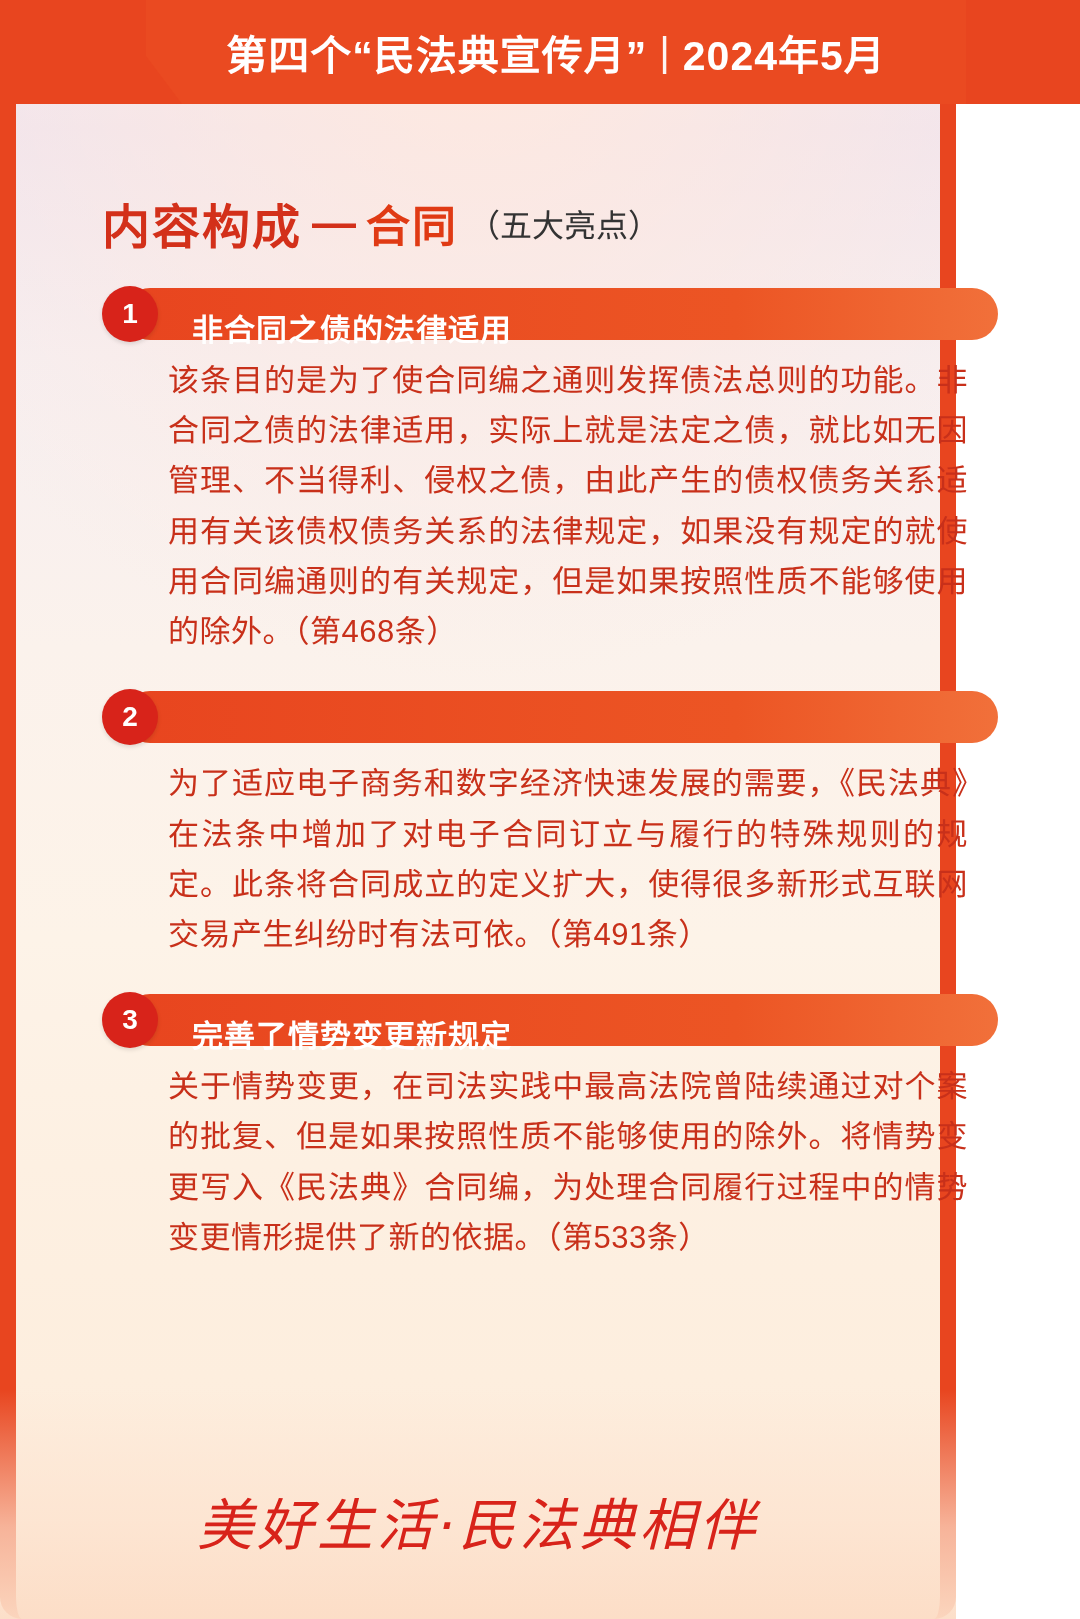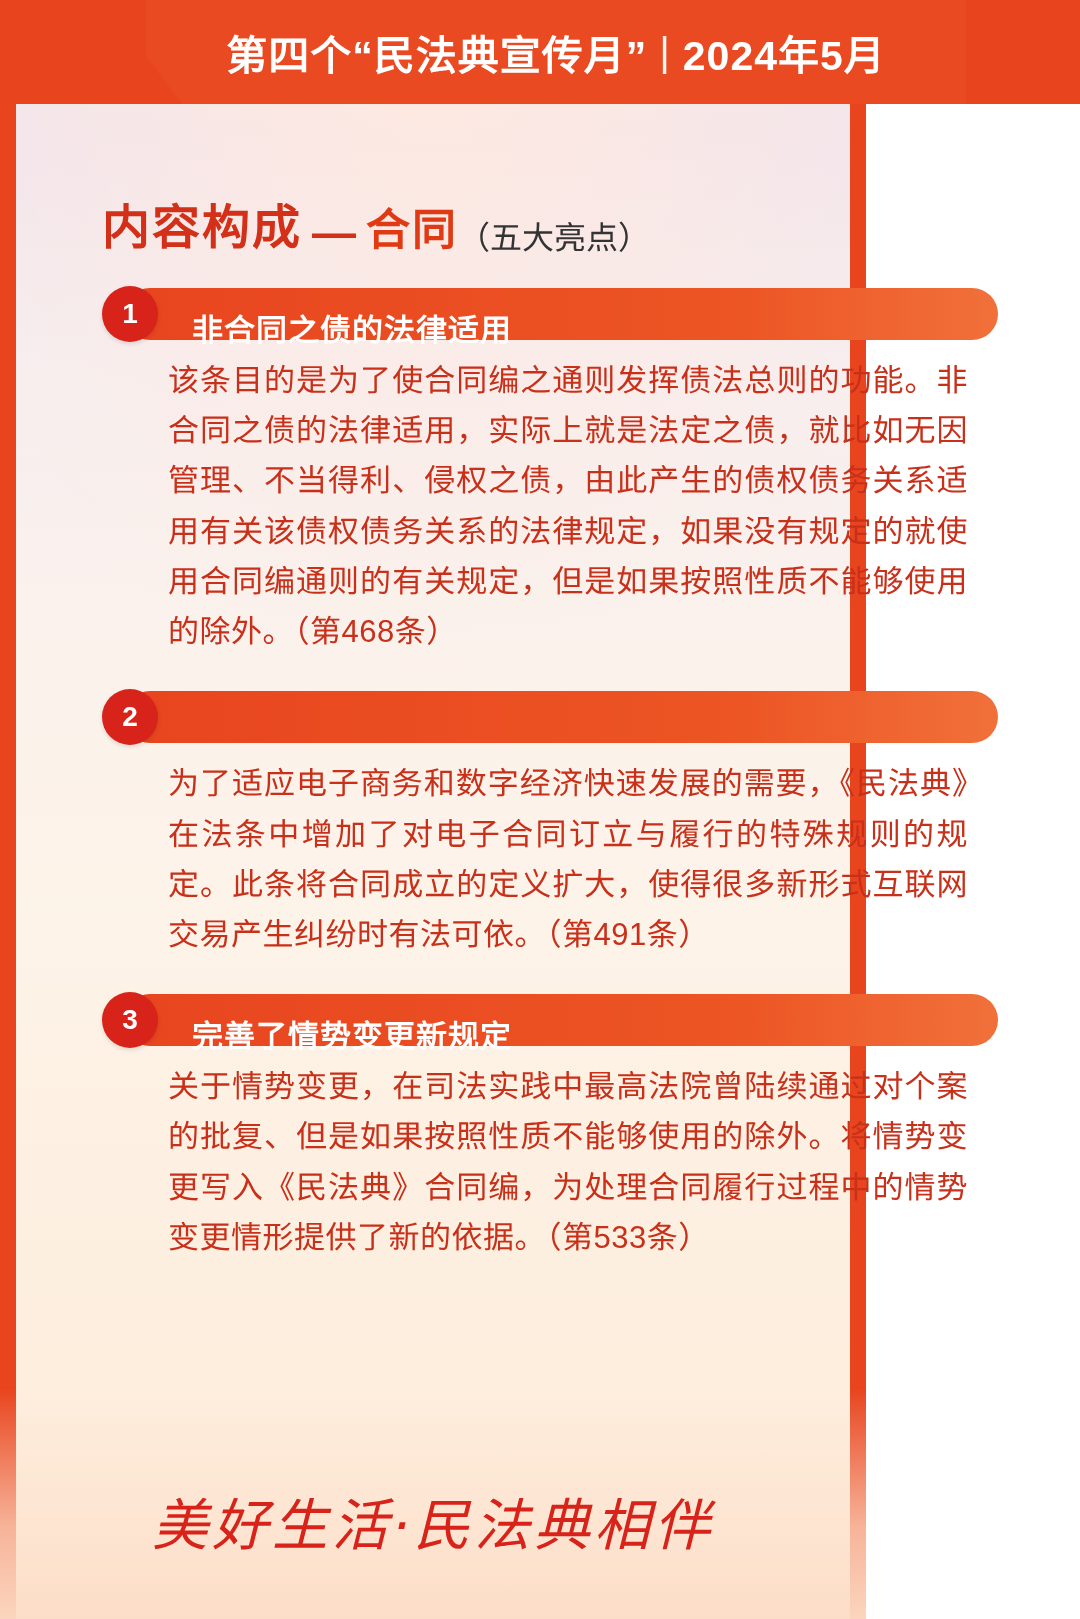--- a/index.html
+++ b/index.html
@@ -9,28 +9,29 @@
   body {
     width: 1080px;
     height: 1619px;
     font-family: "Liberation Sans", "DejaVu Sans", sans-serif;
     background: #ffffff;
     overflow: hidden;
   }
 
   .poster {
     position: relative;
-    width: 866px;
+    width: 956px;
     height: 1619px;
     box-sizing: border-box;
     border-left: 16px solid #e8451f;
     border-right: 16px solid #e8451f;
     background:
       radial-gradient(120% 70% at 50% 0%, #ffe9df 0%, rgba(255,233,223,0) 60%),
       linear-gradient(180deg, #f3e9f3 0%, #efe4ef 8%, #f6eef0 22%, #fbf2ec 40%, #fdf3e8 58%, #fdf0e2 72%, #fdeede 85%, #fdeadb 100%);
+    border-radius: 22px;
   }
 
   
   .top-band {
     position: absolute;
     left: -16px;
     top: 0;
     width: 1080px;
     height: 104px;
     background: #e8451f;
@@ -72,21 +73,21 @@
     font-weight: normal;
     opacity: .95;
   }
 
   
   .heading {
     position: absolute;
     left: 86px;
     top: 188px;
     display: flex;
-    align-items: flex-end;
+    align-items: center;
     white-space: nowrap;
   }
   .heading .h-main {
     font-size: 48px;
     font-weight: bold;
     color: #d3301a;
     letter-spacing: 2px;
   }
   .heading .h-dash {
     font-size: 44px;
@@ -96,20 +97,21 @@
   }
   .heading .h-key {
     font-size: 44px;
     font-weight: bold;
     color: #e03a14;
     letter-spacing: 2px;
   }
   .heading .h-sub {
     font-size: 32px;
     color: #333333;
+    margin-left: 10px;
   }
 
   .content {
     position: absolute;
     left: 86px;
     top: 288px;
     width: 896px;
   }
 
   .item { margin-bottom: 34px; }

